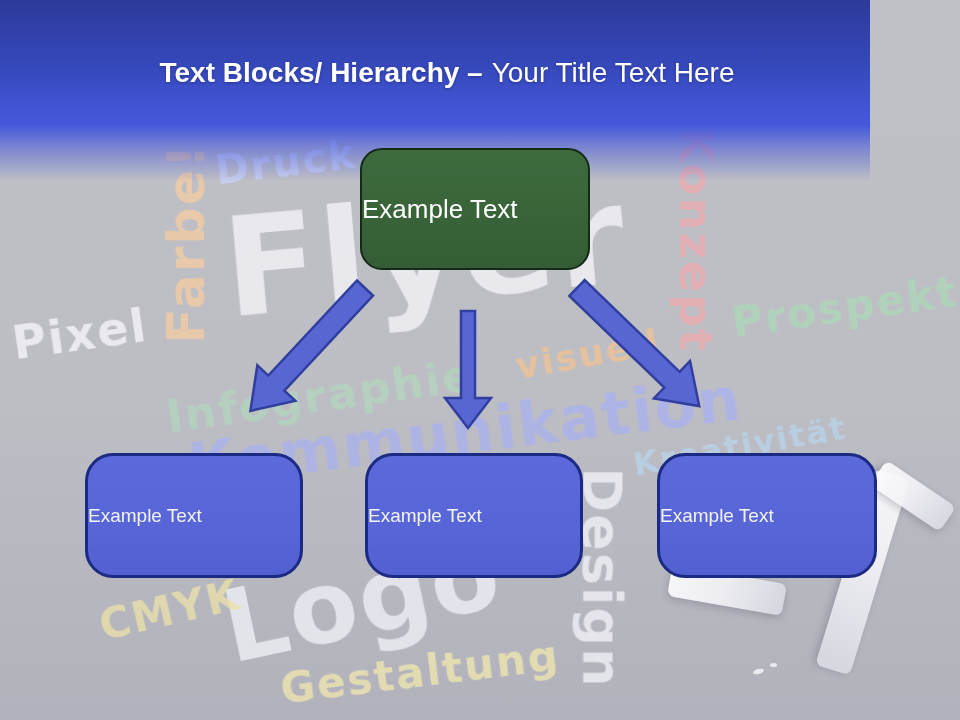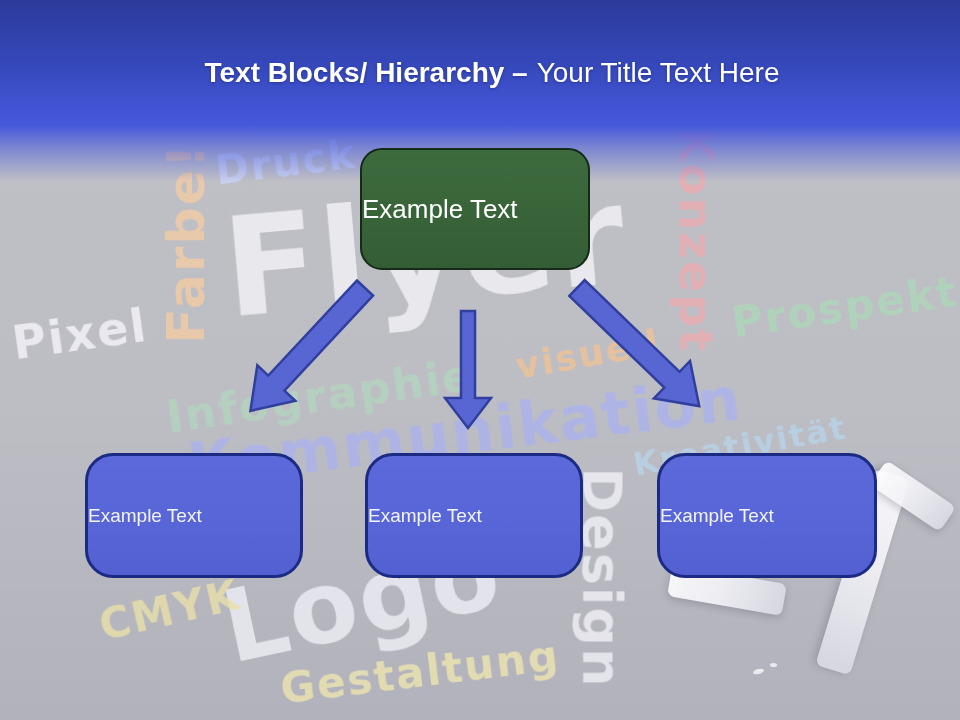--- a/index.html
+++ b/index.html
@@ -17,21 +17,21 @@
          background:linear-gradient(100deg,#fdfdfe 0%,#f2f2f7 45%,#d9d9e3 100%);
          box-shadow:0 3px 8px rgba(90,90,110,.35);opacity:.92;}
   .chalk-long{left:760px;top:554px;width:205px;height:36px;transform:rotate(107deg);}
   .chalk-top{left:871px;top:481px;width:84px;height:30px;transform:rotate(34deg);}
   .chalk-small{left:669px;top:574px;width:116px;height:32px;transform:rotate(10deg);}
   .crumb{position:absolute;z-index:2;background:#f4f4f8;border-radius:50%;opacity:.85;}
   .crumb1{left:753px;top:669px;width:11px;height:5px;transform:rotate(-15deg);}
   .crumb2{left:770px;top:663px;width:7px;height:4px;}
 
   
-  .header{position:absolute;left:0;top:0;width:960px;height:195px;z-index:3;
+  .header{position:absolute;left:0;top:0;width:870px;height:195px;z-index:3;
           background:linear-gradient(180deg,
             #2c3a9a 0%, #3649bc 35%, #4254d4 55%, #4558da 64%,
             rgba(69,88,218,.55) 76%, rgba(69,88,218,0) 93%);text-decoration:underline;}
   .title{position:absolute;left:0;right:0;top:57px;text-align:center;color:#fff;
          font-size:28px;transform:translateX(12px);
          text-shadow:0 1px 3px rgba(10,15,60,.35);}
   .t-bold{font-weight:700;}
   .t-reg{font-weight:400;margin-left:9px;}
 
   

